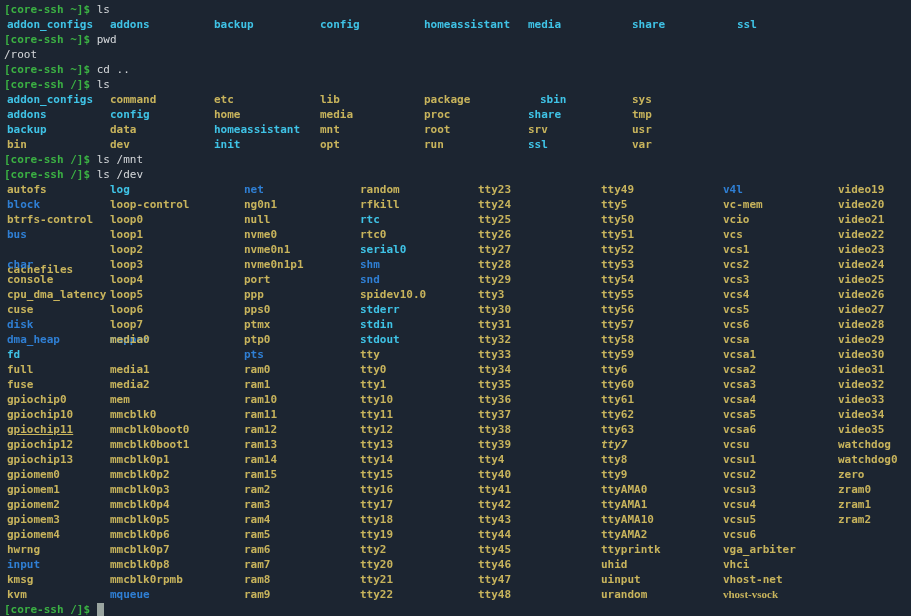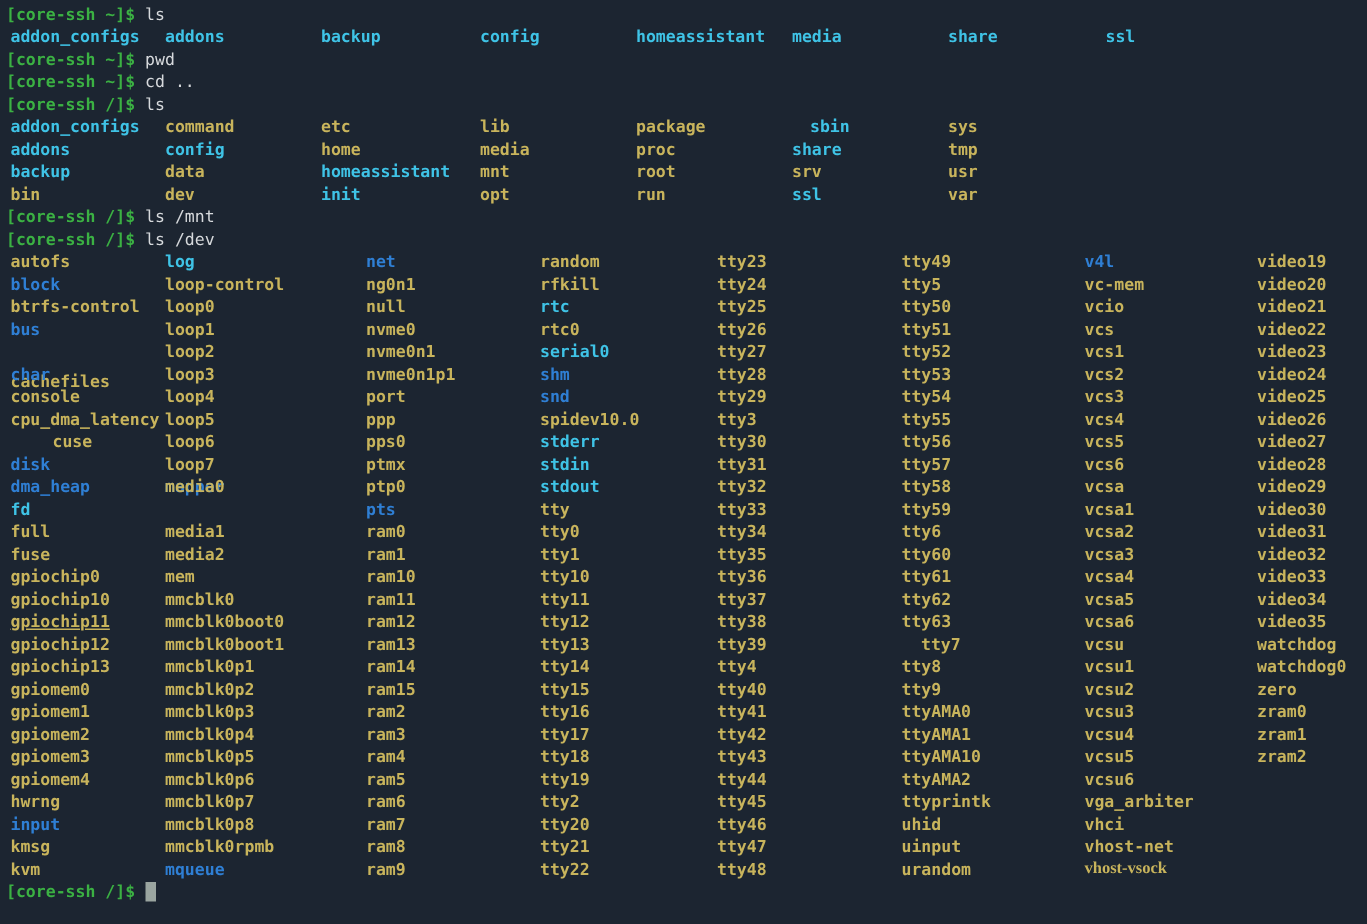--- a/index.html
+++ b/index.html
@@ -37,20 +37,21 @@
         <span class="entry" style="left: 7px; top: 0px; color: var(--cyan);">addon_configs</span>
         <span class="entry" style="left: 110px; top: 0px; color: var(--cyan);">addons</span>
         <span class="entry" style="left: 214px; top: 0px; color: var(--cyan);">backup</span>
         <span class="entry" style="left: 320px; top: 0px; color: var(--cyan);">config</span>
         <span class="entry" style="left: 424px; top: 0px; color: var(--cyan);">homeassistant</span>
         <span class="entry" style="left: 528px; top: 0px; color: var(--cyan);">media</span>
         <span class="entry" style="left: 632px; top: 0px; color: var(--cyan);">share</span>
         <span class="entry" style="left: 737px; top: 0px; color: var(--cyan);">ssl</span>
       </div>
       <div class="line"><span class="prompt">[core-ssh ~]$</span><span class="cmd"> pwd</span></div>
+      <div class="line out">/root</div>
       <div class="line"><span class="prompt">[core-ssh ~]$</span><span class="cmd"> cd ..</span></div>
       <div class="line"><span class="prompt">[core-ssh /]$</span><span class="cmd"> ls</span></div>
       <div class="listing" style="height: 60px;">
         <span class="entry" style="left: 7px; top: 0px; color: var(--cyan);">addon_configs</span>
         <span class="entry" style="left: 7px; top: 15px; color: var(--cyan);">addons</span>
         <span class="entry" style="left: 7px; top: 30px; color: var(--cyan);">backup</span>
         <span class="entry" style="left: 7px; top: 45px; color: var(--yellow);">bin</span>
         <span class="entry" style="left: 110px; top: 0px; color: var(--yellow);">command</span>
         <span class="entry" style="left: 110px; top: 15px; color: var(--cyan);">config</span>
         <span class="entry" style="left: 110px; top: 30px; color: var(--yellow);">data</span>
@@ -80,21 +81,21 @@
       <div class="line"><span class="prompt">[core-ssh /]$</span><span class="cmd"> ls /dev</span></div>
       <div class="listing" style="height: 420px;">
         <span class="entry" style="left: 7px; top: 0px; color: var(--yellow);">autofs</span>
         <span class="entry" style="left: 7px; top: 15px; color: var(--blue);">block</span>
         <span class="entry" style="left: 7px; top: 30px; color: var(--yellow);">btrfs-control</span>
         <span class="entry" style="left: 7px; top: 45px; color: var(--blue);">bus</span>
         <span class="entry" style="left: 7px; top: 60px; color: var(--yellow); margin-top: 20px;">cachefiles</span>
         <span class="entry" style="left: 7px; top: 75px; color: var(--blue);">char</span>
         <span class="entry" style="left: 7px; top: 90px; color: var(--yellow);">console</span>
         <span class="entry" style="left: 7px; top: 105px; color: var(--yellow);">cpu_dma_latency</span>
-        <span class="entry" style="left: 7px; top: 120px; color: var(--yellow); margin-left: 28px;">cuse</span>
+        <span class="entry" style="left: 7px; top: 120px; color: var(--yellow);">cuse</span>
         <span class="entry" style="left: 7px; top: 135px; color: var(--blue);">disk</span>
         <span class="entry" style="left: 7px; top: 150px; color: var(--blue);">dma_heap</span>
         <span class="entry" style="left: 7px; top: 165px; color: var(--cyan);">fd</span>
         <span class="entry" style="left: 7px; top: 180px; color: var(--yellow);">full</span>
         <span class="entry" style="left: 7px; top: 195px; color: var(--yellow);">fuse</span>
         <span class="entry" style="left: 7px; top: 210px; color: var(--yellow);">gpiochip0</span>
         <span class="entry" style="left: 7px; top: 225px; color: var(--yellow);">gpiochip10</span>
         <span class="entry" style="left: 7px; top: 240px; color: var(--yellow); text-decoration: underline;">gpiochip11</span>
         <span class="entry" style="left: 7px; top: 255px; color: var(--yellow);">gpiochip12</span>
         <span class="entry" style="left: 7px; top: 270px; color: var(--yellow);">gpiochip13</span>
@@ -229,21 +230,21 @@
         <span class="entry" style="left: 601px; top: 105px; color: var(--yellow);">tty55</span>
         <span class="entry" style="left: 601px; top: 120px; color: var(--yellow);">tty56</span>
         <span class="entry" style="left: 601px; top: 135px; color: var(--yellow);">tty57</span>
         <span class="entry" style="left: 601px; top: 150px; color: var(--yellow);">tty58</span>
         <span class="entry" style="left: 601px; top: 165px; color: var(--yellow);">tty59</span>
         <span class="entry" style="left: 601px; top: 180px; color: var(--yellow);">tty6</span>
         <span class="entry" style="left: 601px; top: 195px; color: var(--yellow);">tty60</span>
         <span class="entry" style="left: 601px; top: 210px; color: var(--yellow);">tty61</span>
         <span class="entry" style="left: 601px; top: 225px; color: var(--yellow);">tty62</span>
         <span class="entry" style="left: 601px; top: 240px; color: var(--yellow);">tty63</span>
-        <span class="entry" style="left: 614px; top: 255px; color: var(--yellow);">tty7</span>
+        <span class="entry" style="left: 601px; top: 255px; color: var(--yellow); font-style: italic;">tty7</span>
         <span class="entry" style="left: 601px; top: 270px; color: var(--yellow);">tty8</span>
         <span class="entry" style="left: 601px; top: 285px; color: var(--yellow);">tty9</span>
         <span class="entry" style="left: 601px; top: 300px; color: var(--yellow);">ttyAMA0</span>
         <span class="entry" style="left: 601px; top: 315px; color: var(--yellow);">ttyAMA1</span>
         <span class="entry" style="left: 601px; top: 330px; color: var(--yellow);">ttyAMA10</span>
         <span class="entry" style="left: 601px; top: 345px; color: var(--yellow);">ttyAMA2</span>
         <span class="entry" style="left: 601px; top: 360px; color: var(--yellow);">ttyprintk</span>
         <span class="entry" style="left: 601px; top: 375px; color: var(--yellow);">uhid</span>
         <span class="entry" style="left: 601px; top: 390px; color: var(--yellow);">uinput</span>
         <span class="entry" style="left: 601px; top: 405px; color: var(--yellow);">urandom</span>

